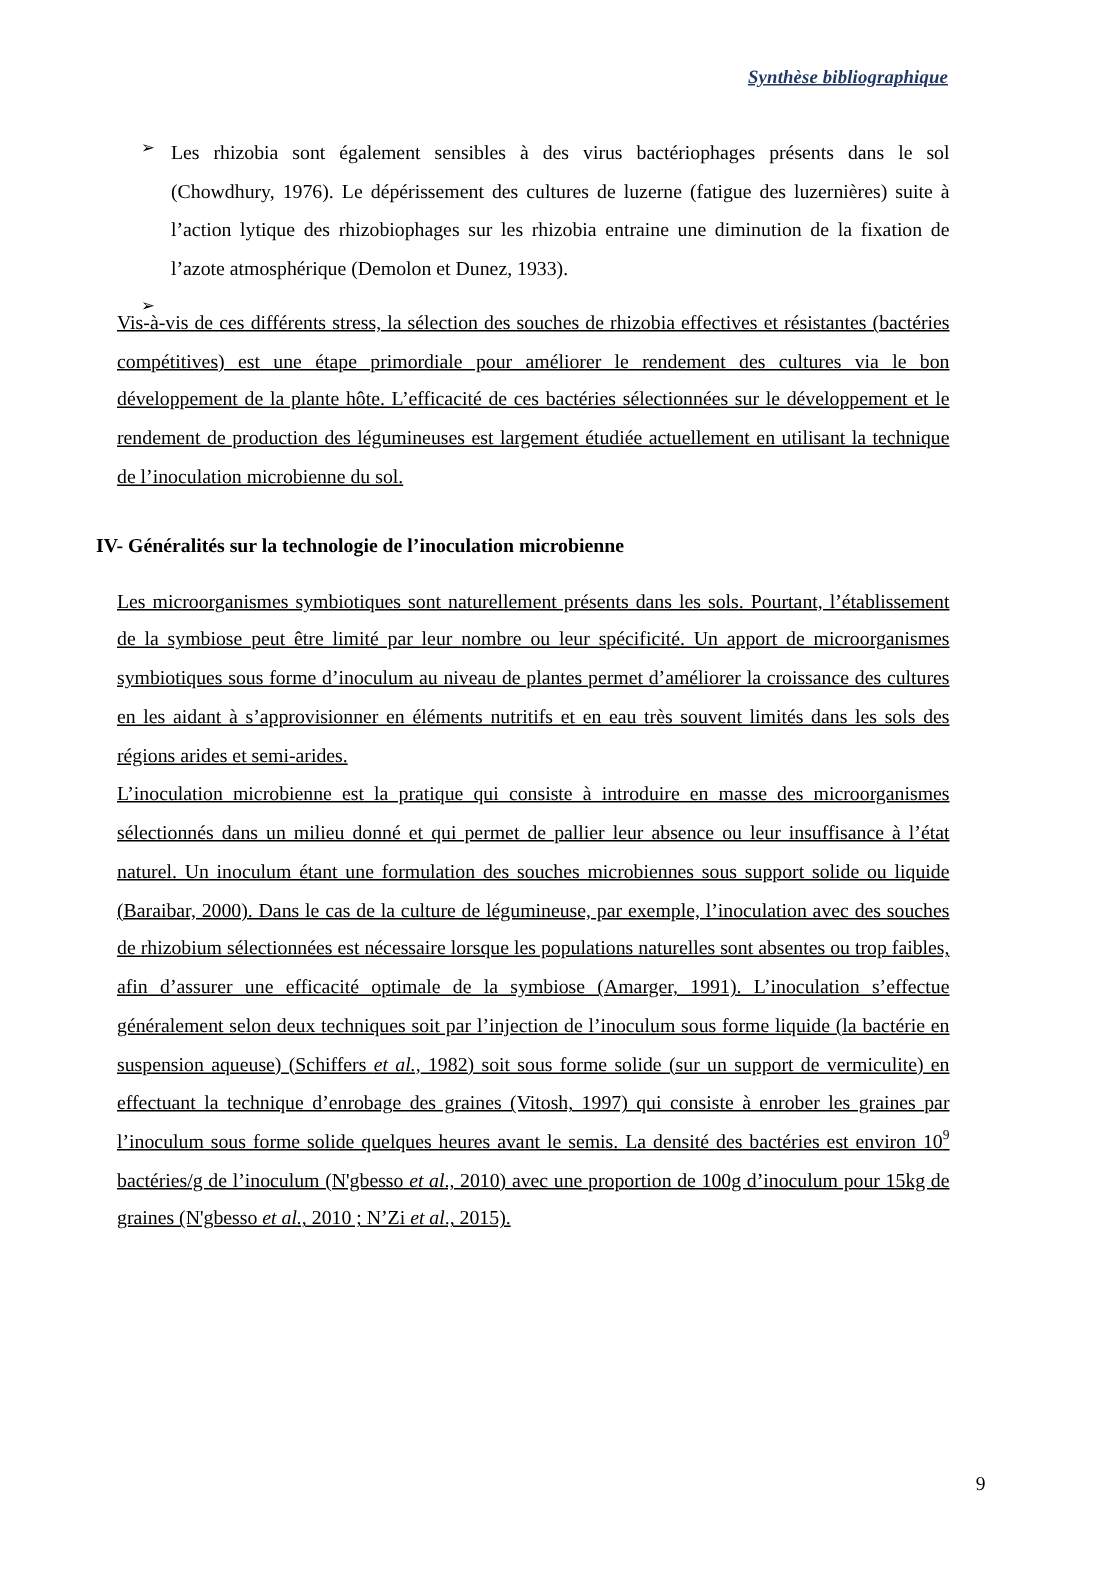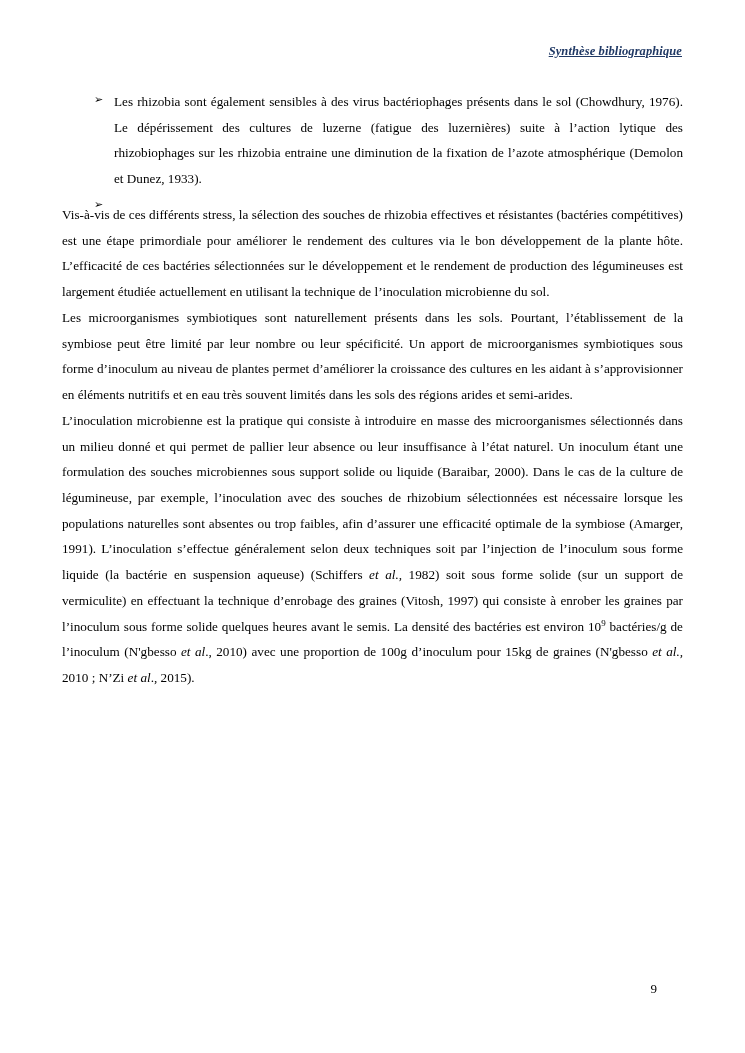--- a/index.html
+++ b/index.html
@@ -13,21 +13,21 @@
     font-family: "Liberation Serif", serif;
     color: #000000;
     position: relative;
     overflow: hidden;
   }
   .page {
     position: relative;
     width: 745px;
     height: 1053px;
     box-sizing: border-box;
-    padding: 44px 36px 0 62px;
+    padding: 44px 86px 0 62px;
   }
   .header {
     text-align: right;
     font-style: italic;
     font-weight: bold;
     font-size: 12.5px;
     color: #1f3864;
     text-decoration: underline;
     padding-right: 27px;
     margin-bottom: 30px;
@@ -51,22 +51,23 @@
     position: absolute;
     left: 32px;
     top: 0px;
     font-size: 11px;
     line-height: 1.95;
   }
   p.body-par {
     font-size: 13.2px;
     line-height: 1.95;
     text-align: justify;
-    margin: 0 26px 0 0;
+    margin: 0 26px 0 16px;
     text-indent: 0;
+    text-decoration: underline;
   }
   p.par-gap {
     margin-top: 10px;
   }
   h2.section-title {
     font-size: 13.2px;
     font-weight: bold;
     margin: 22px 0 14px 2px;
     line-height: 1.6;
   }
@@ -91,20 +92,21 @@
       <span class="arrow">➢</span>
       <span>Les rhizobia sont également sensibles à des virus bactériophages présents dans le sol (Chowdhury, 1976). Le dépérissement des cultures de luzerne (fatigue des luzernières) suite à l’action lytique des rhizobiophages sur les rhizobia entraine une diminution de la fixation de l’azote atmosphérique (Demolon et Dunez, 1933).</span>
     </li>
     <li class="bullet-item">
       <span class="arrow">➢</span>
     </li>
   </ul>
 
   <p class="body-par par-gap">Vis-à-vis de ces différents stress, la sélection des souches de rhizobia effectives et résistantes (bactéries compétitives) est une étape primordiale pour améliorer le rendement des cultures via le bon développement de la plante hôte. L’efficacité de ces bactéries sélectionnées sur le développement et le rendement de production des légumineuses est largement étudiée actuellement en utilisant la technique de l’inoculation microbienne du sol.</p>
 
+  <h2 class="section-title">IV- Généralités sur la technologie de l’inoculation microbienne</h2>
 
   <p class="body-par">Les microorganismes symbiotiques sont naturellement présents dans les sols. Pourtant, l’établissement de la symbiose peut être limité par leur nombre ou leur spécificité. Un apport de microorganismes symbiotiques sous forme d’inoculum au niveau de plantes permet d’améliorer la croissance des cultures en les aidant à s’approvisionner en éléments nutritifs et en eau très souvent limités dans les sols des régions arides et semi-arides.</p>
 
   <p class="body-par">
     <span>L’inoculation microbienne est la pratique qui consiste à introduire en masse des microorganismes sélectionnés dans un milieu donné et qui permet de pallier leur absence ou leur insuffisance à l’état naturel. Un inoculum étant une formulation des souches microbiennes sous support solide ou liquide (Baraibar, 2000). Dans le cas de la culture de légumineuse, par exemple, l’inoculation avec des souches de rhizobium sélectionnées est nécessaire lorsque les populations naturelles sont absentes ou trop faibles, afin d’assurer une efficacité optimale de la symbiose (Amarger, 1991). L’inoculation s’effectue généralement selon deux techniques soit par l’injection de l’inoculum sous forme liquide (la bactérie en suspension aqueuse) (Schiffers </span><span class="ital">et al.,</span><span> 1982) soit sous forme solide (sur un support de vermiculite) en effectuant la technique d’enrobage des graines (Vitosh, 1997) qui consiste à enrober les graines par l’inoculum sous forme solide quelques heures avant le semis. La densité des bactéries est environ 10</span><span class="sup">9</span><span> bactéries/g de l’inoculum (N'gbesso </span><span class="ital">et al</span><span>., 2010) avec une proportion de 100g d’inoculum pour 15kg de graines (N'gbesso </span><span class="ital">et al.,</span><span> 2010 ; N’Zi </span><span class="ital">et al</span><span>., 2015).</span>
   </p>
 
   <div class="page-number">9</div>
 
 </div>

